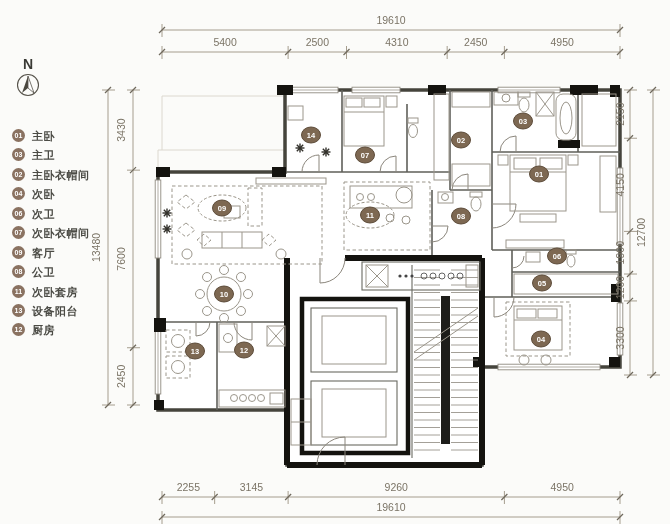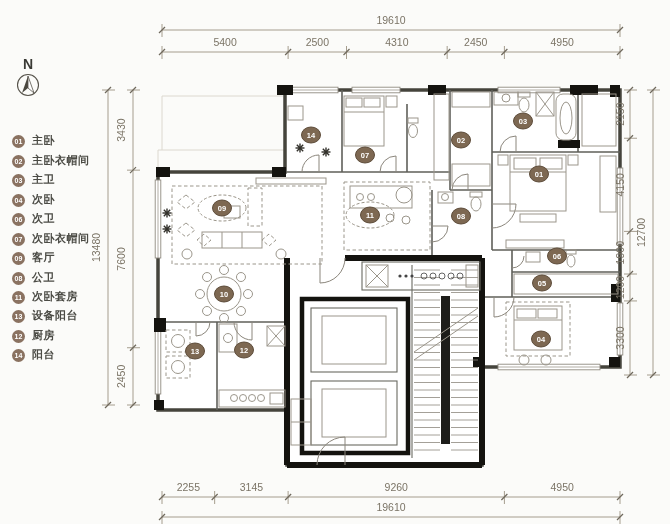--- a/index.html
+++ b/index.html
@@ -19,21 +19,21 @@
   .furn{fill:none;stroke:#9b968b;stroke-width:1;}
   .furnD{fill:none;stroke:#9b968b;stroke-width:1;stroke-dasharray:3.5 2.5;}
   .hx{stroke:#8a857a;stroke-width:0.9;}
   .door{fill:none;stroke:#8b867c;stroke-width:1;}
   .faint{fill:none;stroke:#dcd8cf;stroke-width:1;}
   .thin{fill:none;stroke:#6a6a62;stroke-width:1.1;}
   .bubble{stroke:#5e4d3b;stroke-width:1;}
   .bubbletext{font-size:7.5px;font-weight:bold;fill:#ffffff;text-anchor:middle;}
   .halo{fill:none;stroke:#8d8779;stroke-width:0.9;stroke-dasharray:3 2;}
   .legend{position:absolute;left:12px;top:129px;}
-  .legend-item{height:19.45px;display:flex;align-items:flex-end;gap:7px;}
+  .legend-item{height:19.45px;display:flex;align-items:flex-start;gap:7px;}
   .legend-num{width:13px;height:13px;border-radius:50%;color:#fff;font-size:7px;font-weight:bold;
               display:flex;align-items:center;justify-content:center;flex:0 0 13px;}
   .legend-label{font-size:11px;font-weight:600;color:#4b4b45;letter-spacing:0.5px;white-space:nowrap;}
   .north-n{font-size:14px;font-weight:bold;fill:#3a3a35;text-anchor:middle;}
 </style>
 </head>
 <body>
 
 <div class="stage">
   <svg width="670" height="524" viewBox="0 0 670 524">
@@ -500,28 +500,28 @@
       <polygon points="28,76 34,93 28,88" fill="#ffffff" stroke="#55524a" stroke-width="0.8"></polygon>
     </g>
   </svg>
 
   <div class="legend" id="legend">
       <div class="legend-item">
         <span class="legend-num" style="background: rgb(138, 114, 97);">01</span>
         <span class="legend-label">主卧</span>
       </div>
       <div class="legend-item">
+        <span class="legend-num" style="background: rgb(138, 114, 97);">03</span>
+        <span class="legend-label">主卫</span>
+      </div>
+      <div class="legend-item">
         <span class="legend-num" style="background: rgb(138, 114, 97);">02</span>
         <span class="legend-label">主卧衣帽间</span>
       </div>
       <div class="legend-item">
-        <span class="legend-num" style="background: rgb(138, 114, 97);">03</span>
-        <span class="legend-label">主卫</span>
-      </div>
-      <div class="legend-item">
         <span class="legend-num" style="background: rgb(138, 114, 97);">04</span>
         <span class="legend-label">次卧</span>
       </div>
       <div class="legend-item">
         <span class="legend-num" style="background: rgb(138, 114, 97);">06</span>
         <span class="legend-label">次卫</span>
       </div>
       <div class="legend-item">
         <span class="legend-num" style="background: rgb(138, 114, 97);">07</span>
         <span class="legend-label">次卧衣帽间</span>
@@ -539,18 +539,14 @@
         <span class="legend-label">次卧套房</span>
       </div>
       <div class="legend-item">
         <span class="legend-num" style="background: rgb(138, 114, 97);">13</span>
         <span class="legend-label">设备阳台</span>
       </div>
       <div class="legend-item">
         <span class="legend-num" style="background: rgb(138, 114, 97);">12</span>
         <span class="legend-label">厨房</span>
       </div>
-      <div class="legend-item">
-        <span class="legend-num" style="background: rgb(138, 114, 97);">14</span>
-        <span class="legend-label">阳台</span>
-      </div>
     </div>
 </div>
 
 </body></html>

